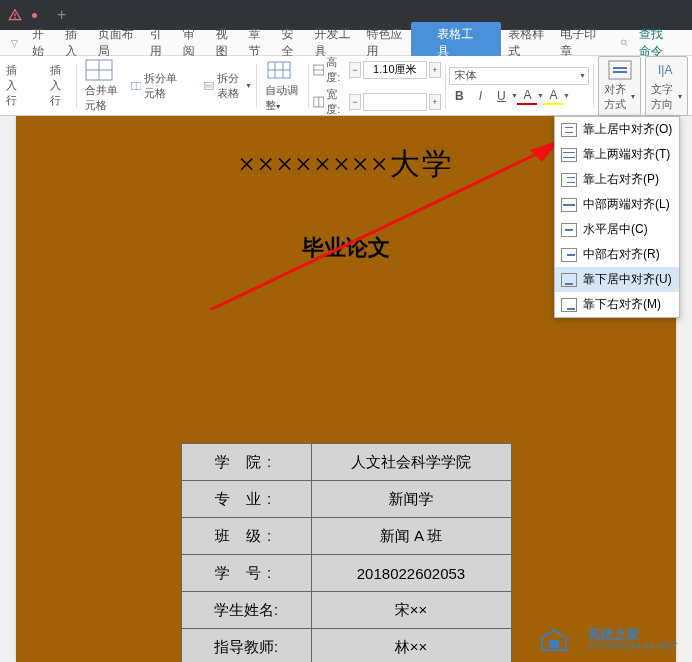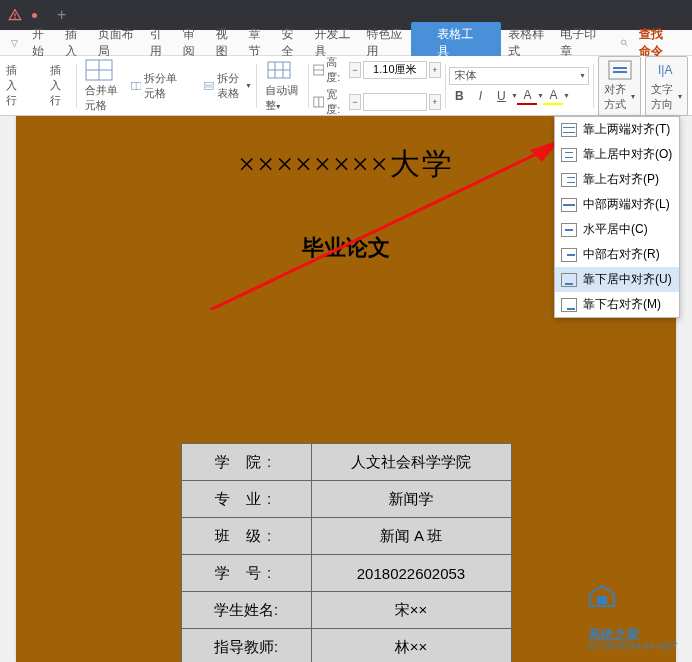--- a/index.html
+++ b/index.html
@@ -7,21 +7,21 @@
 
 .titlebar { height: 30px; background: #323338; display: flex; align-items: center; padding: 0 8px; }
 .titlebar-icon { width: 14px; height: 14px; color: #e57373; margin-right: 10px; }
 .tab-dot { width: 5px; height: 5px; background: #e57373; border-radius: 50%; margin-right: 20px; }
 .plus-icon { color: #888; font-size: 16px; }
 
 .menubar { height: 26px; display: flex; align-items: center; padding: 0 4px; font-size: 12px; color: #555; background: #fafafa; border-bottom: 1px solid #ddd; }
 .menubar span { padding: 0 7px; cursor: pointer; }
 .menubar .dropdown-hint { font-size: 9px; color: #888; }
 .menubar .active-tab { background: #4a90d9; color: #fff; padding: 4px 26px; border-radius: 2px; }
-.menubar .search-box { margin-left: 8px; color: #c2410c; display: flex; align-items: center; font-weight: bold; }
+.menubar .search-box { margin-left: 8px; color: #0f766e; display: flex; align-items: center; }
 .menubar .search-box svg { margin-right: 3px; }
 
 .ribbon { height: 60px; background: #fff; border-bottom: 1px solid #ccc; display: flex; align-items: center; font-size: 11px; color: #555; padding: 0 4px; position: relative; }
 .ribbon-btn { display: flex; flex-direction: column; align-items: flex-start; padding: 2px 4px; cursor: pointer; }
 .ribbon-btn svg { margin-bottom: 2px; }
 .ribbon-sep { width: 1px; height: 44px; background: #ddd; margin: 0 4px; }
 .ribbon-sm { display: flex; align-items: center; padding: 1px 2px; font-size: 11px; }
 .ribbon-col { display: flex; flex-direction: row; gap: 20px; }
 
 .dim-group { display: flex; flex-direction: column; gap: 2px; font-size: 11px; }
@@ -52,21 +52,21 @@
 .info-table td:last-child { width: 200px; }
 
 .dropdown-menu { position: absolute; top: 116px; right: 12px; width: 126px; background: #fff; border: 1px solid #bbb; box-shadow: 0 2px 6px rgba(0,0,0,0.25); font-size: 12px; z-index: 100; }
 .dropdown-item { display: flex; align-items: center; padding: 4px 6px; cursor: pointer; gap: 6px; }
 .dropdown-item.highlighted { background: #d6e6f7; }
 .dropdown-icon { width: 16px; height: 14px; border: 1px solid #888; display: flex; flex-direction: column; justify-content: space-around; padding: 1px; }
 .dropdown-icon span { height: 1px; background: #4a7ab8; }
 
 .red-arrow { position: absolute; top: 140px; left: 210px; width: 350px; height: 170px; z-index: 50; pointer-events: none; }
 
-.watermark { position: absolute; bottom: 10px; right: 14px; display: flex; align-items: flex-start; gap: 20px; color: #3a7fbd; font-size: 12px; z-index: 200; flex-direction: column; }
+.watermark { position: absolute; bottom: 10px; right: 14px; display: flex; align-items: flex-start; gap: 20px; color: #3a7fbd; font-size: 12px; z-index: 200; }
 .watermark .logo { width: 28px; height: 24px; }
 .watermark .txt { display: flex; flex-direction: column; line-height: 1.1; }
 .watermark .cn { font-size: 13px; font-weight: bold; color: #3a7fbd; }
 .watermark .en { font-size: 9px; color: #3a7fbd; letter-spacing: 0.5px; }
 </style>
 </head>
 <body>
 
 <div class="titlebar">
   <svg class="titlebar-icon" viewBox="0 0 24 24" fill="none" stroke="#e57373" stroke-width="2">
@@ -206,31 +206,31 @@
           <span>文字方向</span>
           <span style="font-size:8px">▾</span>
         </span>
     </div>
   </div>
 </div>
 
 <div class="dropdown-menu">
   <div class="dropdown-item">
       <span class="dropdown-icon">
+        <span style="width:70%;margin:0 auto"></span>
+        <span style="width:70%;margin:0 auto"></span>
+      </span>
+      <span>靠上居中对齐(O)</span>
+    </div>
+  <div class="dropdown-item">
+      <span class="dropdown-icon">
         <span style="width:100%"></span>
         <span style="width:100%"></span>
       </span>
       <span>靠上两端对齐(T)</span>
-    </div>
-  <div class="dropdown-item">
-      <span class="dropdown-icon">
-        <span style="width:70%;margin:0 auto"></span>
-        <span style="width:70%;margin:0 auto"></span>
-      </span>
-      <span>靠上居中对齐(O)</span>
     </div>
   <div class="dropdown-item">
       <span class="dropdown-icon">
         <span style="width:70%;margin-left:auto"></span>
         <span style="width:70%;margin-left:auto"></span>
       </span>
       <span>靠上右对齐(P)</span>
     </div>
   <div class="dropdown-item">
       <span class="dropdown-icon" style="justify-content:center">

